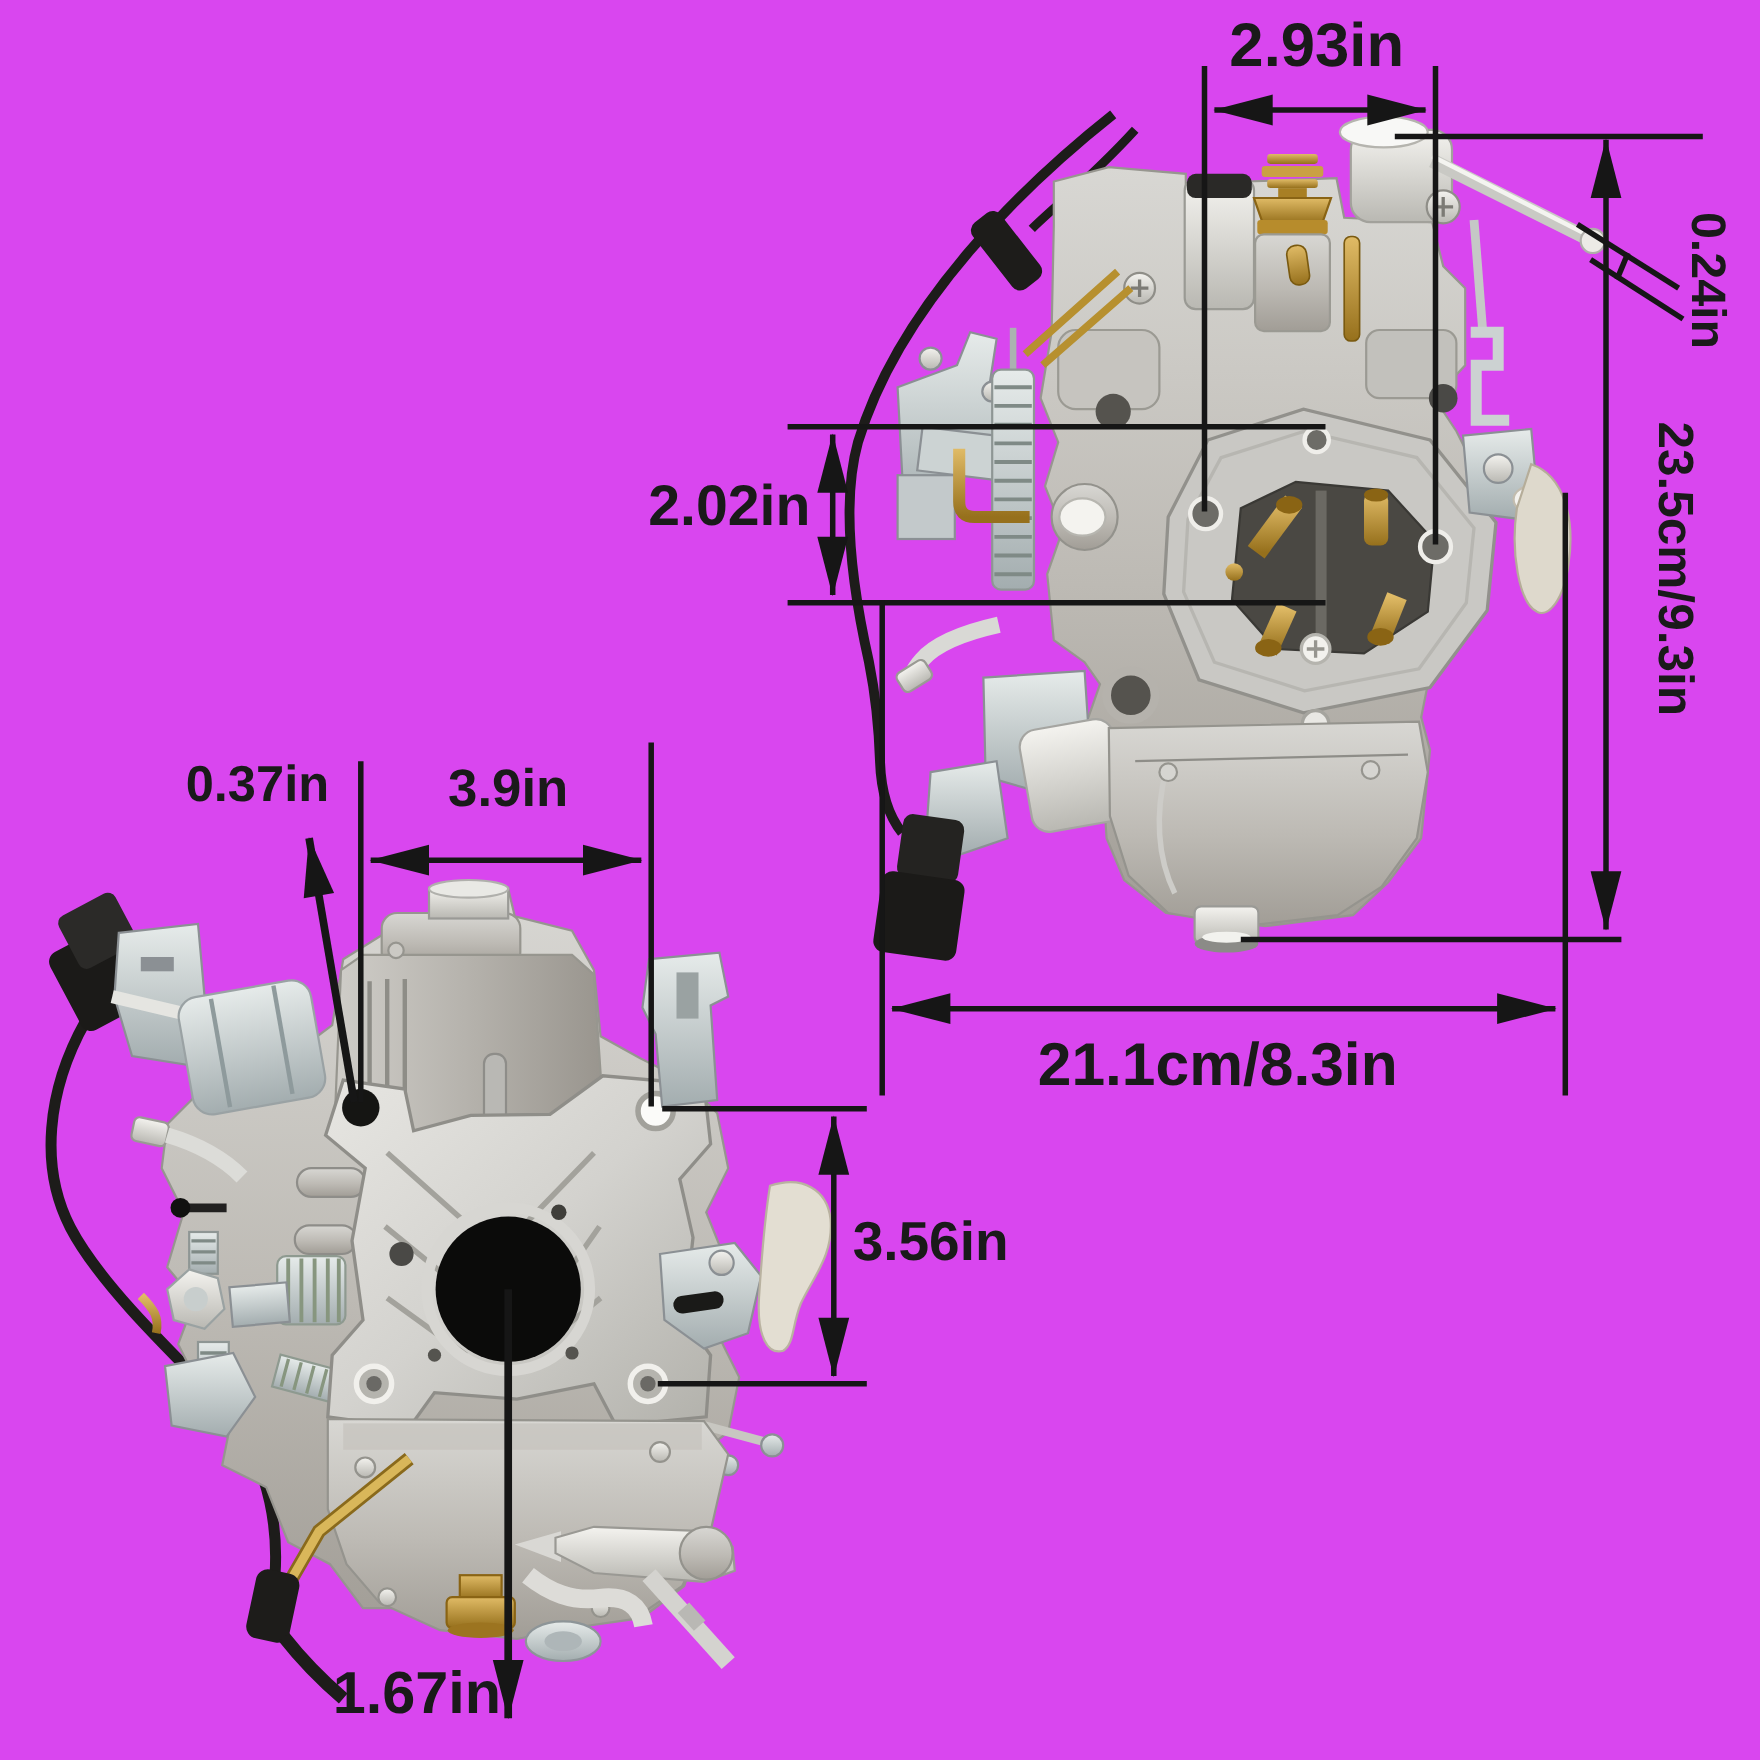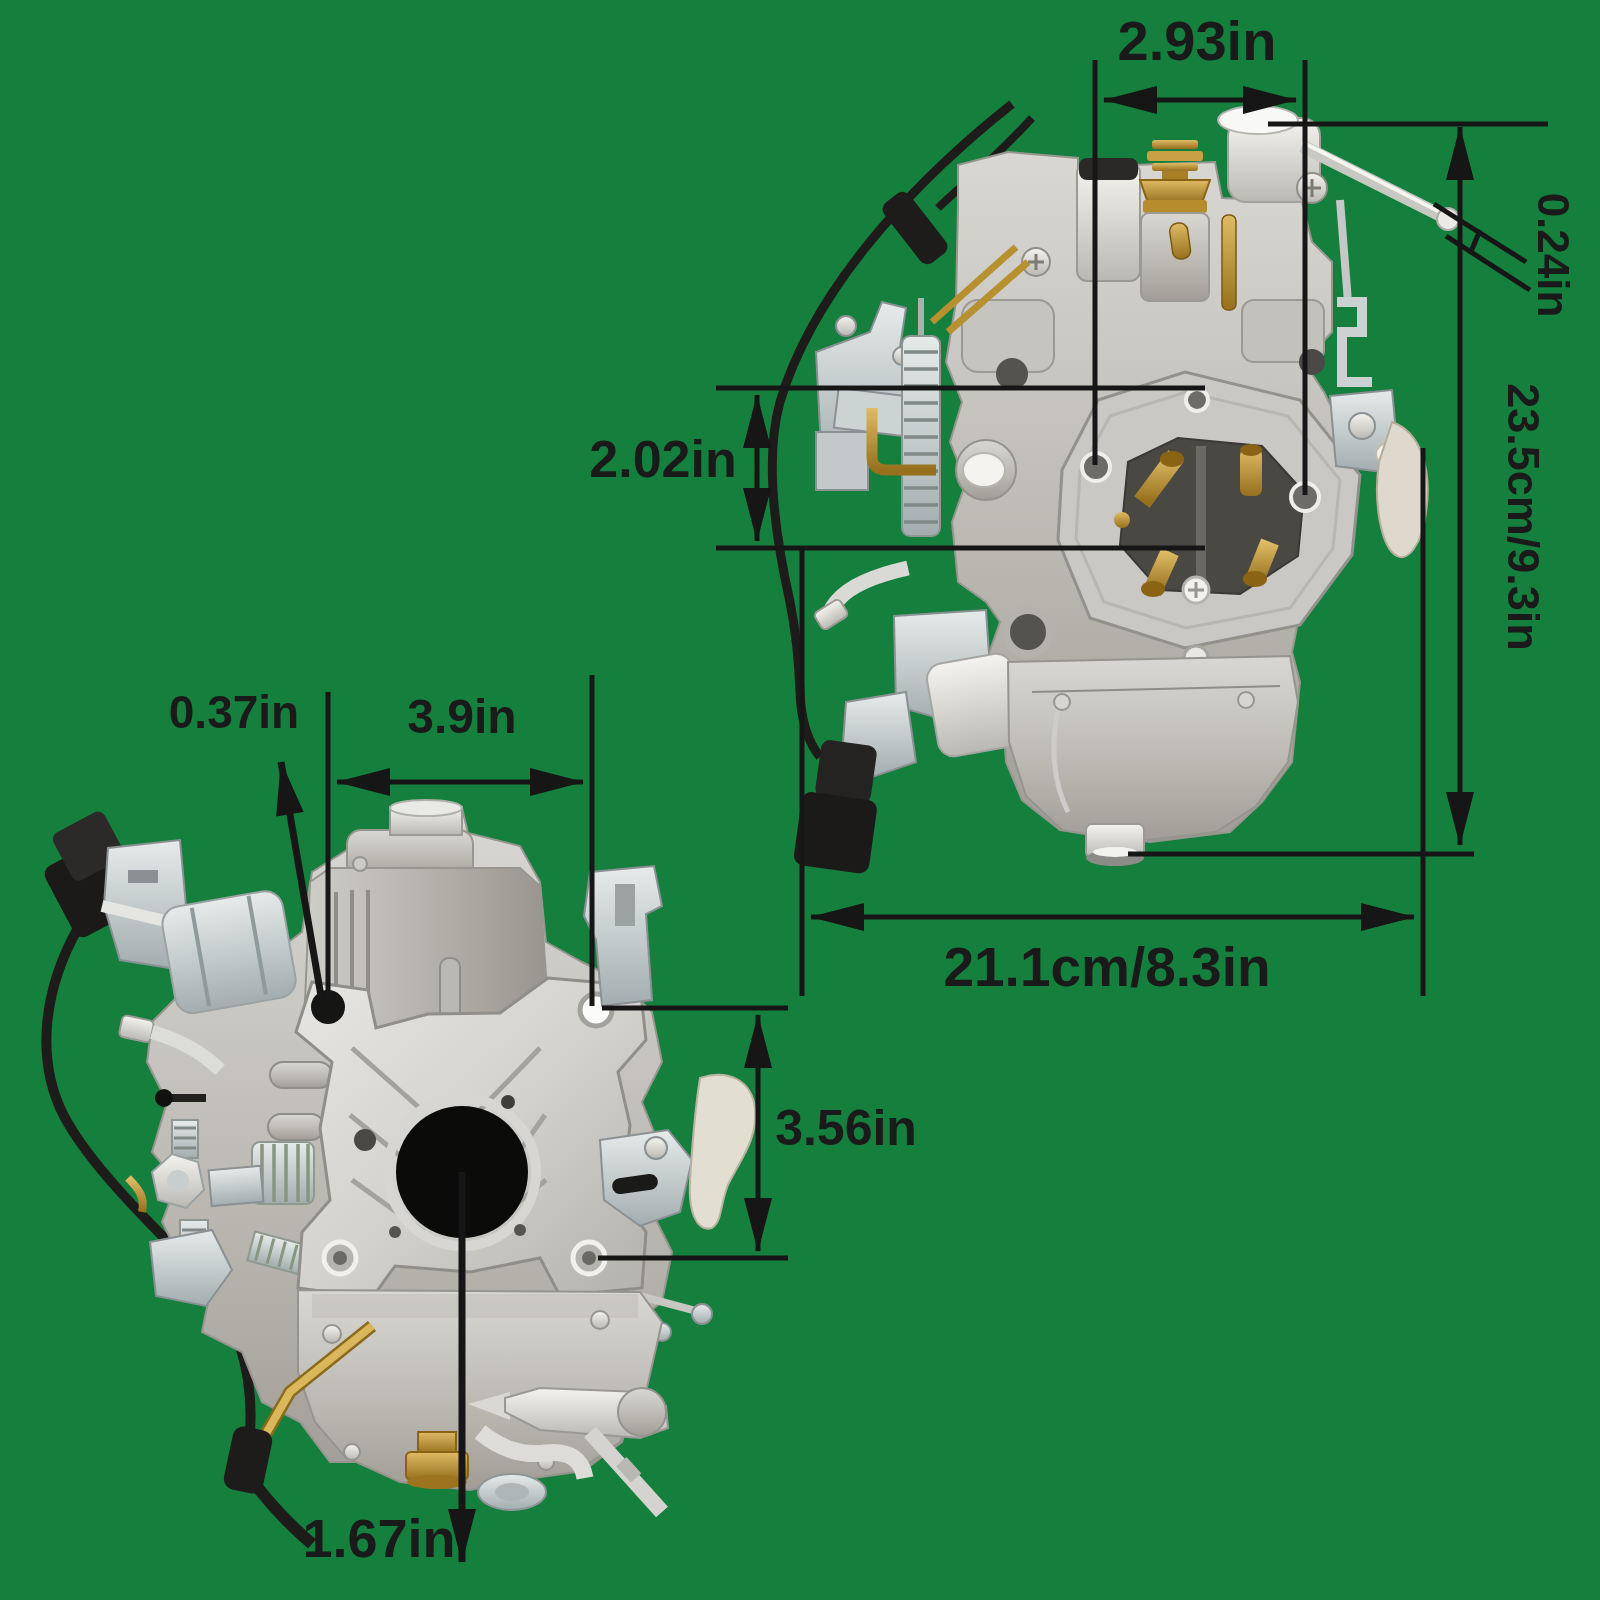--- a/index.html
+++ b/index.html
@@ -1,16 +1,16 @@
 <!DOCTYPE html>
 <html><head>
 <meta charset="utf-8">
 <style>
   html,body{margin:0;padding:0;background:#ffffff;}
-  #stage{position:relative;width:1600px;height:1600px;background:#15803d;overflow:hidden;}
+  #stage{position:relative;width:1600px;height:1600px;background:#d946ef;overflow:hidden;}
   svg{display:block;}
   text.dim{
     font-family:"Liberation Sans", sans-serif;
     font-weight:700;
     fill:#1a1a1a;
     letter-spacing:0px;
   }
 </style>
 </head>
 <body>

